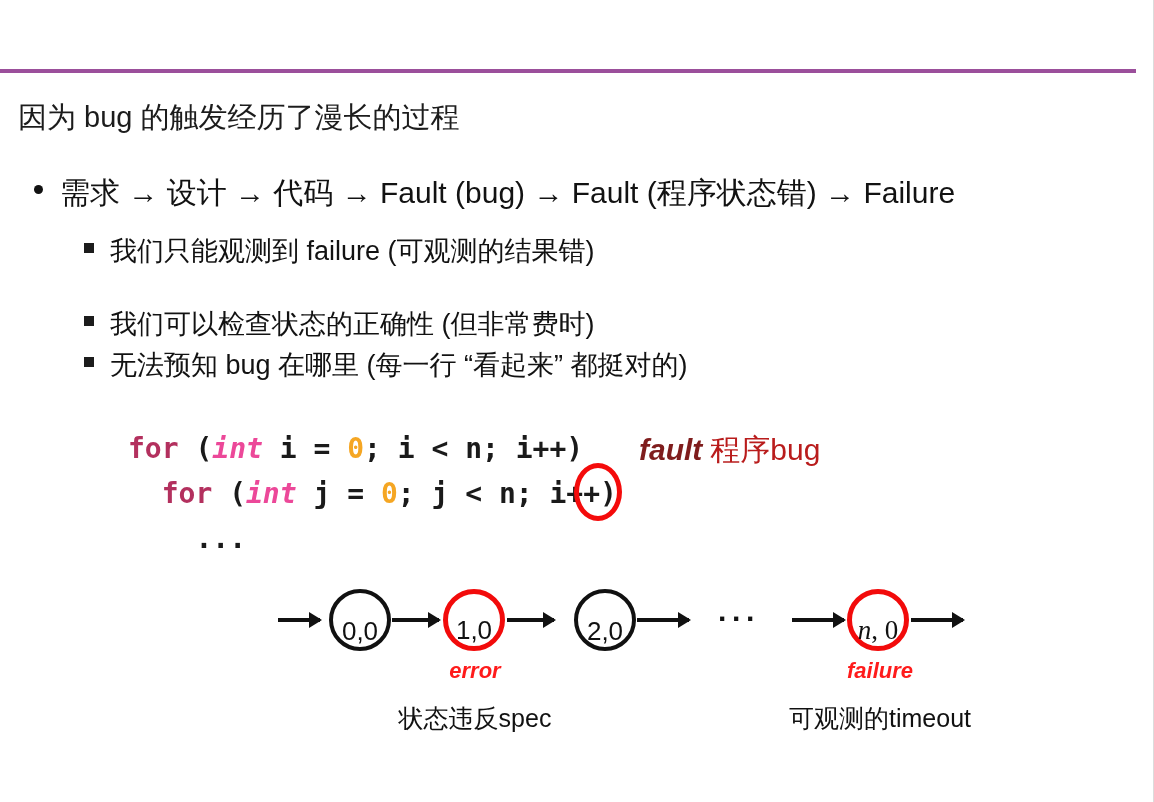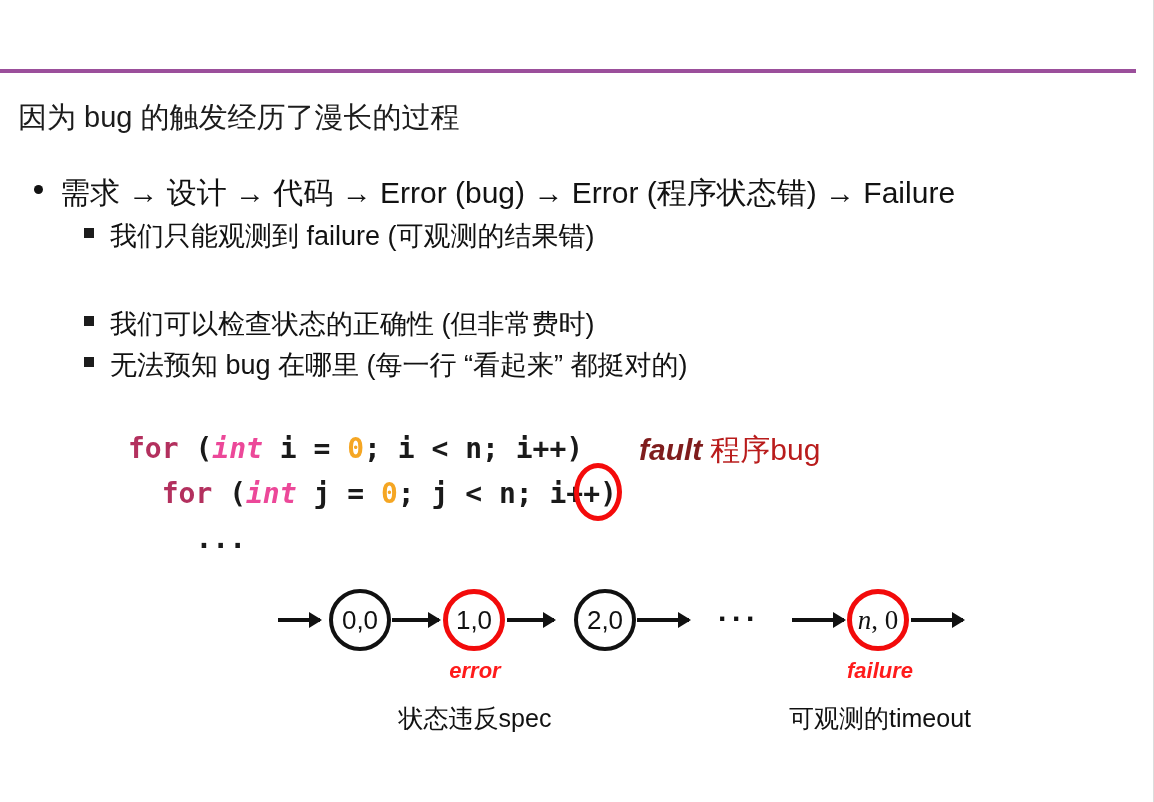--- a/index.html
+++ b/index.html
@@ -84,21 +84,21 @@
   .l2 .sq {
     display: inline-block;
     width: 10px;
     height: 10px;
     background: #1c1c1c;
     margin-right: 16px;
     position: relative;
     top: -7px;
   }
   #b-main  { top: 173px; }
-  #b-sub-1 { top: 218px; }
+  #b-sub-1 { top: 233px; }
   #b-sub-2 { top: 290px; margin-top: 16px; }
   #b-sub-3 { top: 347px; }
 
   
   #code {
     position: absolute;
     left: 128px;
     top: 426px;
     font-family: "DejaVu Sans Mono", monospace;
     font-size: 28px;
@@ -151,21 +151,21 @@
   }
   .node {
     position: absolute;
     width: 62px;
     height: 62px;
     border-radius: 50%;
     box-sizing: border-box;
     border: 4px solid #111111;
     background: #ffffff;
     display: flex;
-    align-items: center;
+    align-items: flex-end;
     justify-content: center;
     font-size: 26px;
     color: #111111;
     z-index: 3;
   }
   .node.red { border-color: #f20b0b; border-width: 5px; }
   .node.serif {
     font-family: "Liberation Serif", serif;
     font-size: 27px;
   }
@@ -217,21 +217,21 @@
 <body>
 
 <div id="slide">
 
   <div id="title-rule"></div>
 
   <div id="subtitle">因为 bug 的触发经历了漫长的过程</div>
 
   <div class="l1" id="b-main">
     <span class="dot"></span>
-    <span>需求 → 设计 → 代码 → Error (bug) → Error (程序状态错) → Failure</span>
+    <span>需求 → 设计 → 代码 → Fault (bug) → Fault (程序状态错) → Failure</span>
   </div>
 
   <div class="l2" id="b-sub-1">
     <span class="sq"></span>
     <span>我们只能观测到 failure (可观测的结果错)</span>
   </div>
   <div class="l2" id="b-sub-2">
     <span class="sq"></span>
     <span>我们可以检查状态的正确性 (但非常费时)</span>
   </div>

